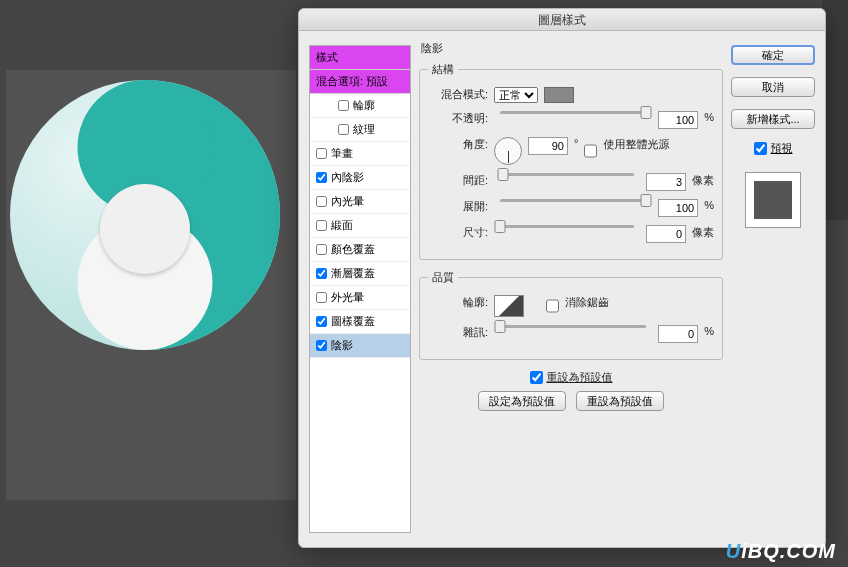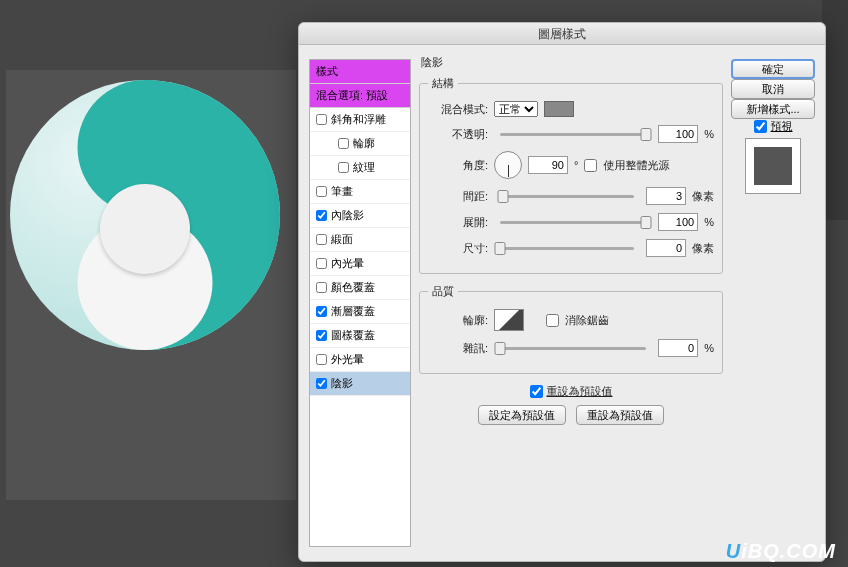--- a/index.html
+++ b/index.html
@@ -5,43 +5,43 @@
 * { box-sizing: border-box; margin: 0; padding: 0; font-family: "Helvetica Neue", Arial, sans-serif; }
 body { width: 848px; height: 567px; overflow: hidden; background: #454545; position: relative; }
 .canvas-area { position: absolute; left: 6px; top: 70px; width: 290px; height: 430px; background: #525252; }
 .artwork { position: absolute; left: 10px; top: 80px; width: 270px; height: 270px; }
 .yin-yang { position: relative; width: 270px; height: 270px; }
 .yy-bg { position: absolute; width: 100%; height: 100%; border-radius: 50%; background: radial-gradient(circle at 30% 30%, #e8f5f5, #a8dcd8); }
 .yy-teal { position: absolute; width: 100%; height: 100%; border-radius: 50%; background: #2cb3a8; clip-path: inset(0 0 0 50%); }
 .yy-teal2 { position: absolute; top: 0; left: 50%; transform: translateX(-50%); width: 135px; height: 135px; border-radius: 50%; background: #2cb3a8; }
 .yy-white { position: absolute; bottom: 0; left: 50%; transform: translateX(-50%); width: 135px; height: 135px; border-radius: 50%; background: #f5f5f5; }
 .yy-dot { position: absolute; left: 50%; top: 55%; transform: translate(-50%,-50%); width: 90px; height: 90px; border-radius: 50%; background: #f0f0f0; box-shadow: 0 2px 4px rgba(0,0,0,.2); }
-.dialog { position: absolute; left: 298px; top: 22px; width: 528px; height: 540px; background: #ececec; border: 1px solid #b8b8b8; border-radius: 6px; box-shadow: 0 6px 30px rgba(0,0,0,.4); }
+.dialog { position: absolute; left: 298px; top: 8px; width: 528px; height: 540px; background: #ececec; border: 1px solid #b8b8b8; border-radius: 6px; box-shadow: 0 6px 30px rgba(0,0,0,.4); }
 .title-bar { height: 22px; line-height: 22px; text-align: center; font-size: 12px; background: linear-gradient(#ededed,#d8d8d8); border-bottom: 1px solid #b8b8b8; border-radius: 6px 6px 0 0; color: #333; }
 .dialog-body { display: flex; height: calc(100% - 22px); }
 .styles-list { width: 102px; border-right: 1px solid #b8b8b8; background: #fff; margin: 14px 0 14px 10px; border: 1px solid #b0b0b0; font-size: 11px; }
 .styles-list .hdr { background: #d946ef; padding: 4px 6px; border-bottom: 1px solid #d0d0d0; }
 .styles-list .row { padding: 4px 6px; border-bottom: 1px solid #eee; display: flex; align-items: center; gap: 4px; cursor: pointer; }
 .styles-list .row.indent { padding-left: 28px; }
 .styles-list .row.sel { background: #b8cfe8; }
 .styles-list input[type=checkbox] { width: 11px; height: 11px; }
 .center { flex: 1; padding: 10px 8px; font-size: 11px; color: #222; }
 fieldset { border: 1px solid #bbb; border-radius: 3px; padding: 10px 8px 8px; margin-bottom: 10px; }
 fieldset legend { padding: 0 4px; font-size: 11px; }
-.field { display: flex; align-items: center; margin-bottom: 8px; gap: 6px; }
+.field { display: flex; margin-bottom: 8px; gap: 6px; }
 .label { width: 60px; text-align: right; }
 .slider { flex: 1; height: 3px; background: #aaa; position: relative; border-radius: 2px; margin: 0 6px; }
 .slider .thumb { position: absolute; top: -5px; width: 11px; height: 13px; background: #eee; border: 1px solid #888; border-radius: 2px; transform: translateX(-50%); }
 .numbox { width: 40px; height: 18px; border: 1px solid #999; background: #fff; font-size: 11px; text-align: right; padding: 1px 3px; }
 select { font-size: 11px; height: 16px; }
 .color-swatch { width: 30px; height: 16px; background: #888; border: 1px solid #666; }
 .angle-dial { width: 28px; height: 28px; border: 1px solid #888; border-radius: 50%; background: #fafafa; position: relative; }
 .angle-dial::after { content: ''; position: absolute; left: 50%; top: 50%; width: 1px; height: 12px; background: #333; transform-origin: top; transform: rotate(0deg); }
 .contour-swatch { width: 30px; height: 22px; border: 1px solid #888; background: linear-gradient(135deg,#fff 48%,#444 52%); }
-.right { width: 94px; padding: 14px 10px 0 0; display: flex; flex-direction: column; gap: 0; align-items: stretch; }
+.right { width: 94px; padding: 14px 10px 0 0; display: flex; flex-direction: column; gap: 12px; align-items: stretch; }
 .btn { height: 20px; background: linear-gradient(#fdfdfd,#e0e0e0); border: 1px solid #999; border-radius: 4px; font-size: 11px; cursor: pointer; }
 .btn.default { border: 2px solid #6699e0; }
 .preview-box { width: 56px; height: 56px; background: #fff; border: 1px solid #999; padding: 8px; margin-top: 4px; align-self: center; }
 .preview-box .inner { width: 100%; height: 100%; background: #555; }
 .ck { display: flex; align-items: center; gap: 4px; justify-content: center; font-size: 11px; text-decoration: underline; }
 .row-btns { display: flex; gap: 10px; justify-content: center; margin-top: 6px; }
 .row-btns .btn { padding: 1px 10px; }
 .watermark { position: absolute; right: 12px; bottom: 4px; font-size: 20px; font-weight: bold; font-style: italic; color: #fff; letter-spacing: 1px; }
 .watermark .u { color: #3aa7e8; }
 .side-panel { position: absolute; right: 0; top: 0; width: 26px; height: 220px; background: #3a3a3a; }
@@ -60,63 +60,59 @@
     <div class="yy-dot"></div>
   </div>
 </div>
 
 <div class="dialog">
   <div class="title-bar">圖層樣式</div>
   <div class="dialog-body">
     <div class="styles-list">
       <div class="hdr">樣式</div>
       <div class="hdr">混合選項: 預設</div>
-      <div class="row">
-          <input type="checkbox" style="">
-          <span>斜角和浮雕</span>
-        </div>
       <div class="row indent">
           <input type="checkbox" style="">
           <span>輪廓</span>
         </div>
       <div class="row indent">
           <input type="checkbox" style="">
           <span>紋理</span>
         </div>
       <div class="row">
           <input type="checkbox" style="">
           <span>筆畫</span>
         </div>
       <div class="row">
           <input type="checkbox" checked="" style="">
           <span>內陰影</span>
         </div>
       <div class="row">
           <input type="checkbox" style="">
+          <span>內光暈</span>
+        </div>
+      <div class="row">
+          <input type="checkbox" style="">
           <span>緞面</span>
         </div>
       <div class="row">
           <input type="checkbox" style="">
-          <span>內光暈</span>
-        </div>
-      <div class="row">
-          <input type="checkbox" style="">
           <span>顏色覆蓋</span>
         </div>
       <div class="row">
           <input type="checkbox" checked="" style="">
           <span>漸層覆蓋</span>
         </div>
       <div class="row">
+          <input type="checkbox" style="">
+          <span>外光暈</span>
+        </div>
+      <div class="row">
           <input type="checkbox" checked="" style="">
           <span>圖樣覆蓋</span>
-        </div>
-      <div class="row">
-          <input type="checkbox" style="">
-          <span>外光暈</span>
         </div>
       <div class="row sel">
           <input type="checkbox" checked="" style="">
           <span>陰影</span>
         </div>
     </div>
 
     <div class="center">
       <div style="font-size:11px;margin:0 0 6px 2px">陰影</div>
       <fieldset>

